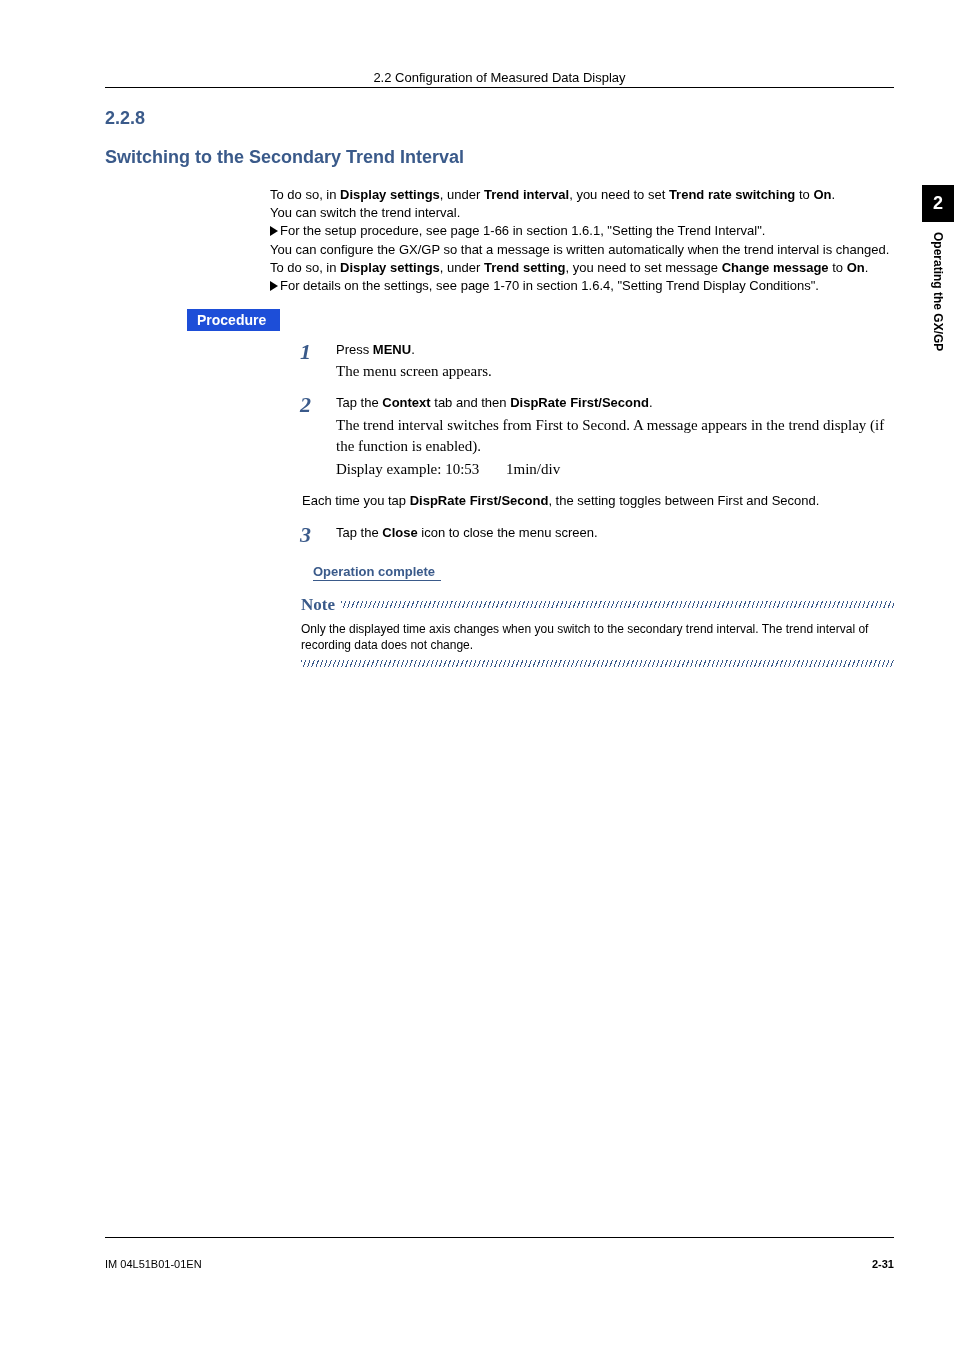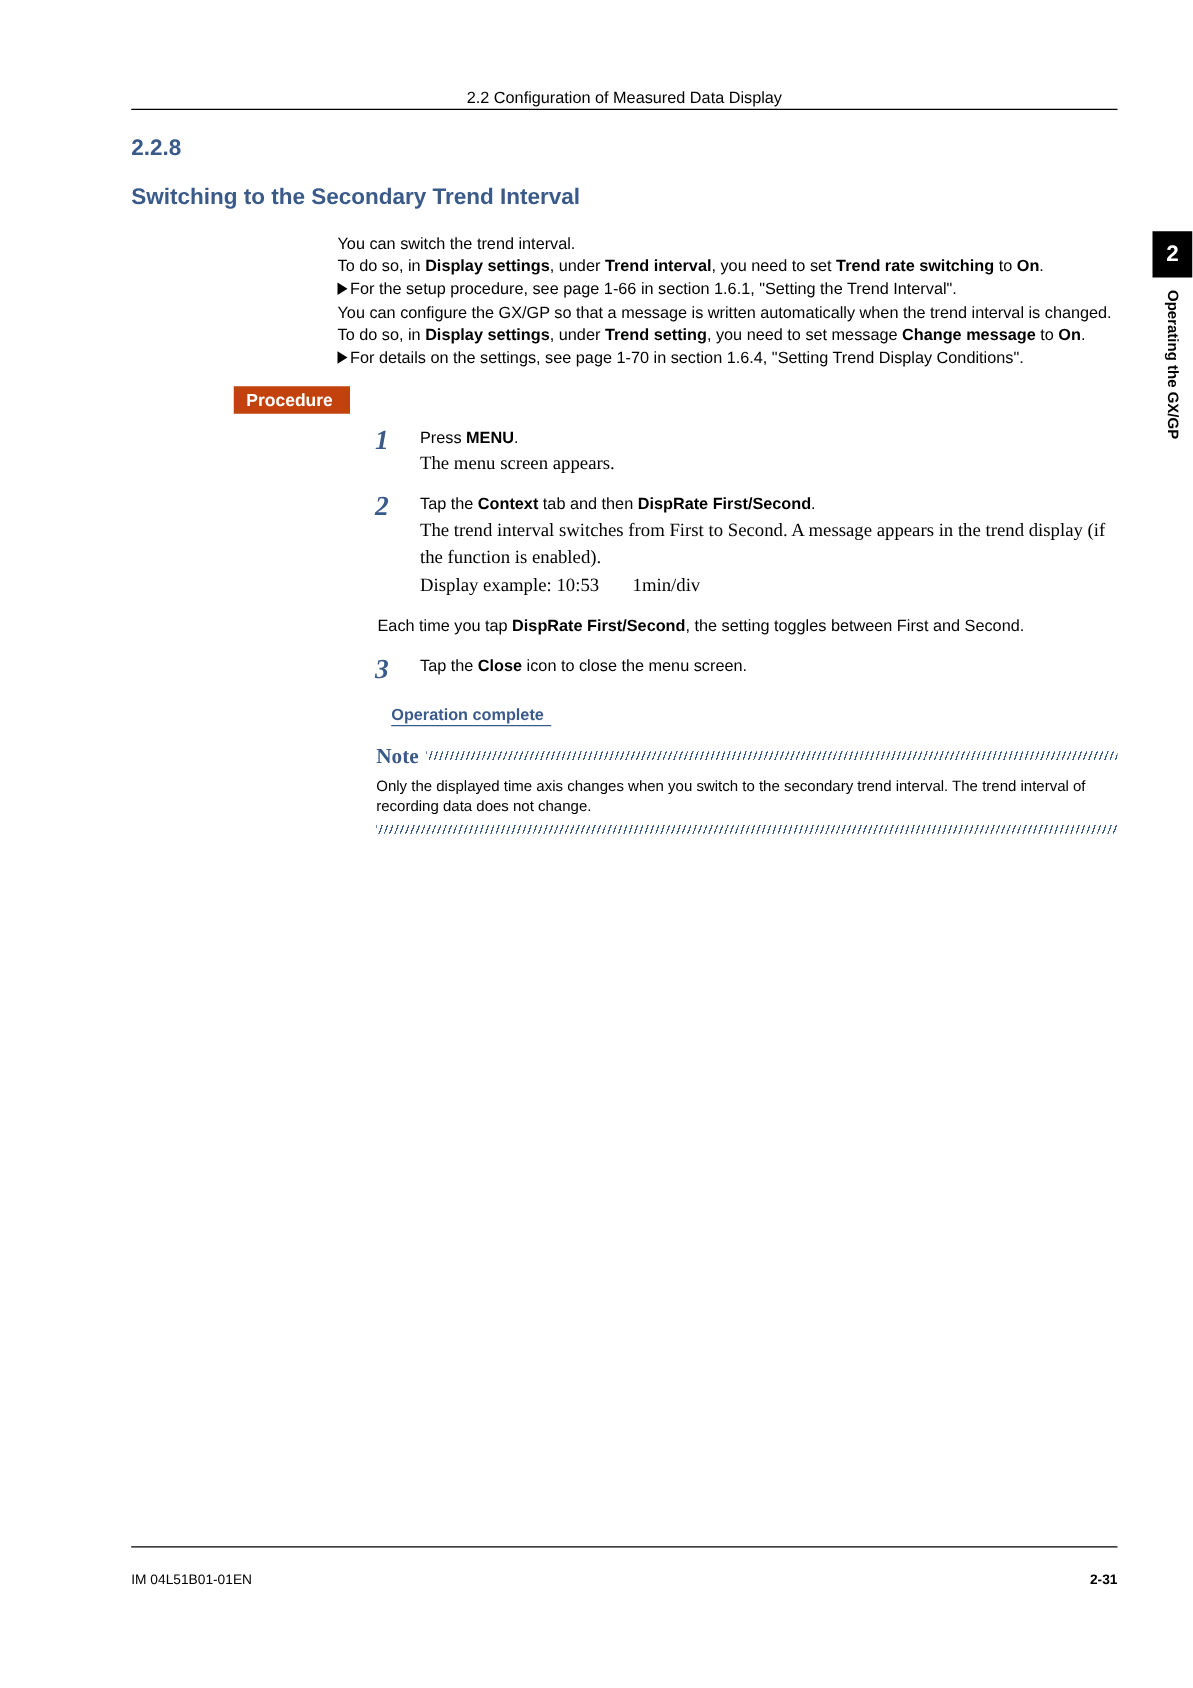--- a/index.html
+++ b/index.html
@@ -52,21 +52,21 @@
     display: inline-block;
     width: 0; height: 0;
     border-top: 5px solid transparent;
     border-bottom: 5px solid transparent;
     border-left: 8px solid #000;
     margin-right: 2px;
     vertical-align: -1px;
   }
   .proc-box {
     display: inline-block;
-    background: #c2410c;
+    background: #1d4ed8;
     color: #fff;
     font-weight: bold;
     font-size: 14px;
     padding: 3px 14px 3px 10px;
     margin: 14px 0 10px 82px;
   }
   .step {
     display: flex;
     margin-left: 195px;
     margin-bottom: 12px;
@@ -192,24 +192,24 @@
   <div class="header-line">
     <div class="header-text">2.2  Configuration of Measured Data Display</div>
   </div>
 
   <div class="sec-title-row">
     <div class="sec-num">2.2.8</div>
     <div class="sec-title">Switching to the Secondary Trend Interval</div>
   </div>
 
   <div class="intro">
-    <p>You can switch the trend interval.</p>
     <p>
       <span>To do so, in </span><b>Display settings</b><span>, under </span><b>Trend interval</b><span>, you need to set </span><b>Trend rate switching</b><span> to </span><b>On</b><span>.</span>
     </p>
+    <p>You can switch the trend interval.</p>
     <p><span class="arrow"></span><span>For the setup procedure, see page 1-66 in section 1.6.1, "Setting the Trend Interval".</span></p>
     <p>
       <span>You can configure the GX/GP so that a message is written automatically when the trend interval is changed. To do so, in </span><b>Display settings</b><span>, under </span><b>Trend setting</b><span>, you need to set message </span><b>Change message</b><span> to </span><b>On</b><span>.</span>
     </p>
     <p><span class="arrow"></span><span>For details on the settings, see page 1-70 in section 1.6.4, "Setting Trend Display Conditions".</span></p>
   </div>
 
   <div class="proc-box">Procedure</div>
 
   <div class="step">

